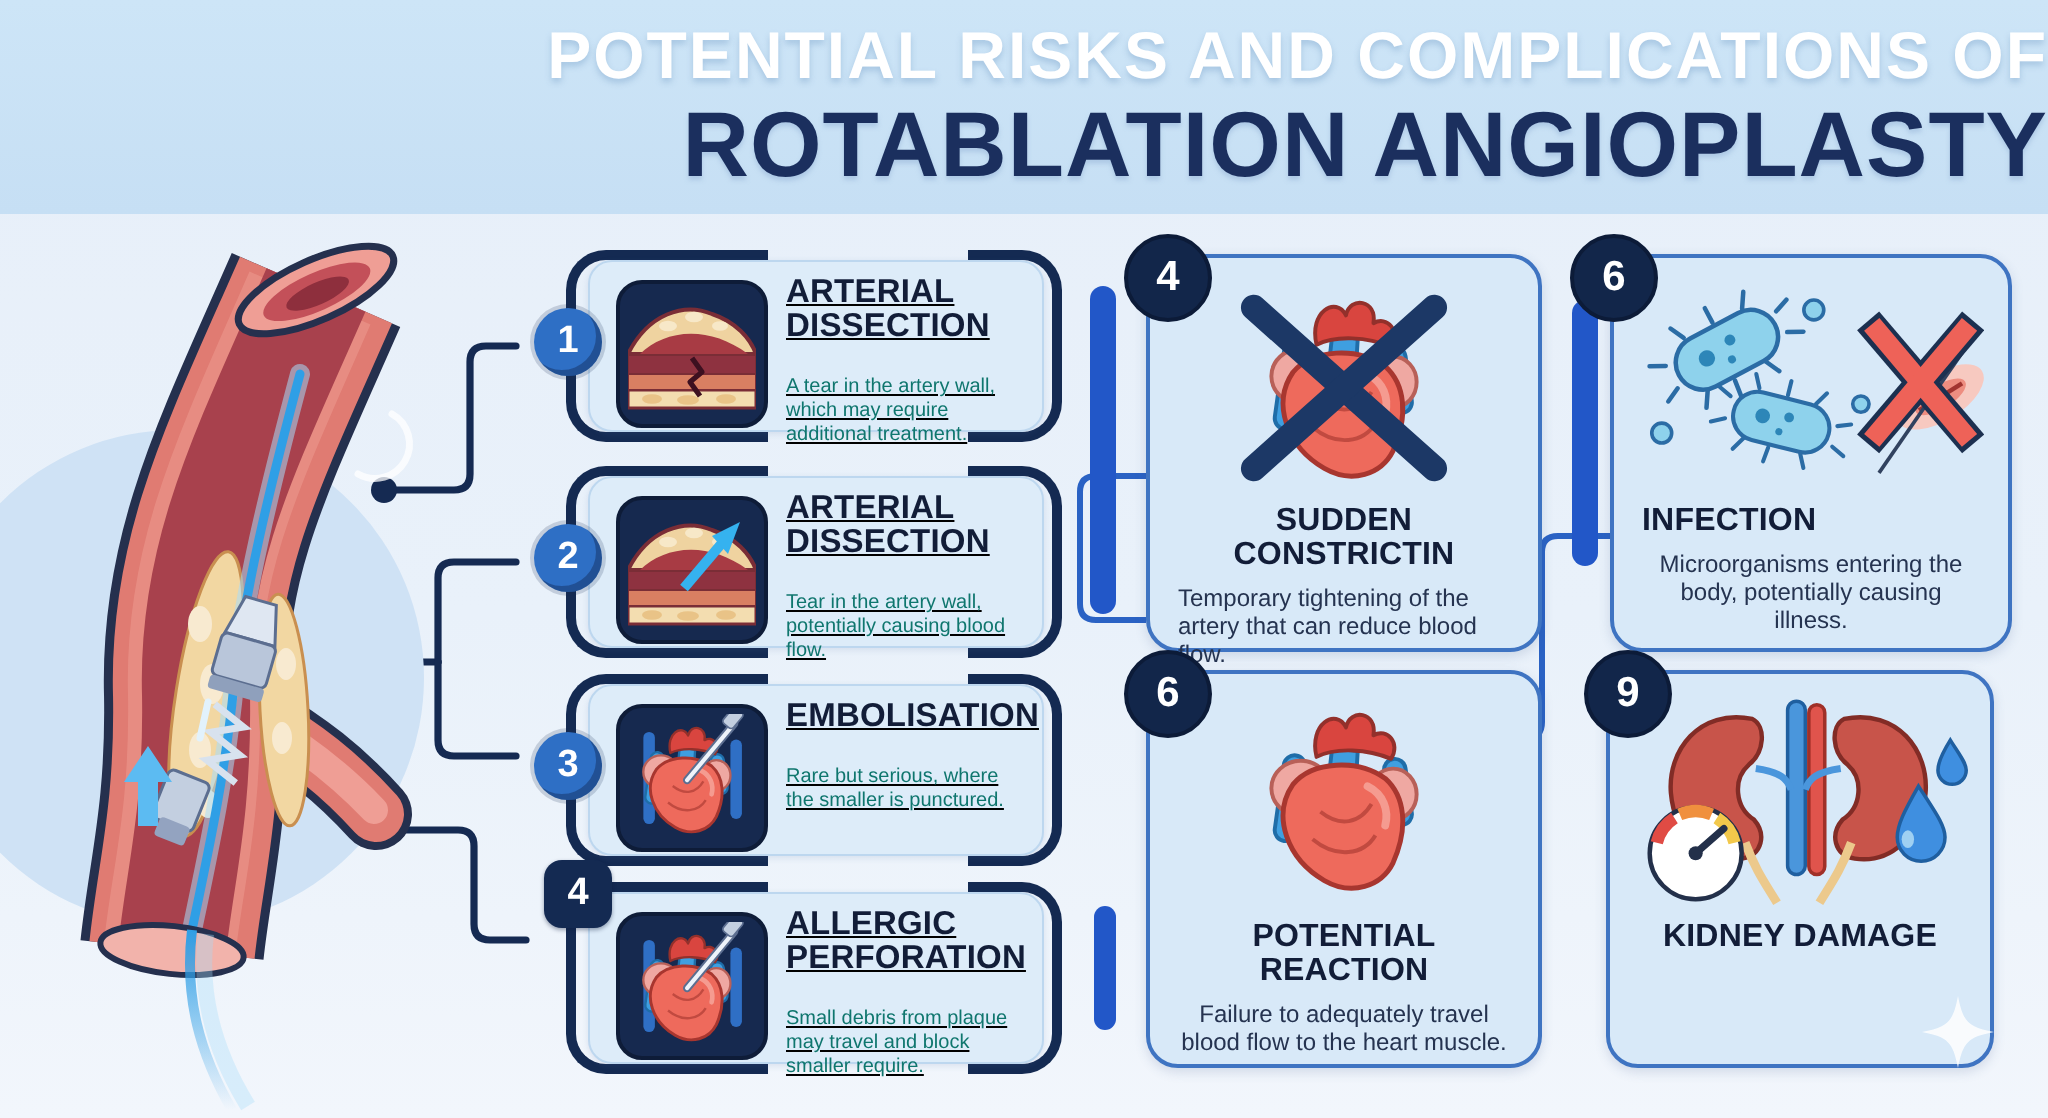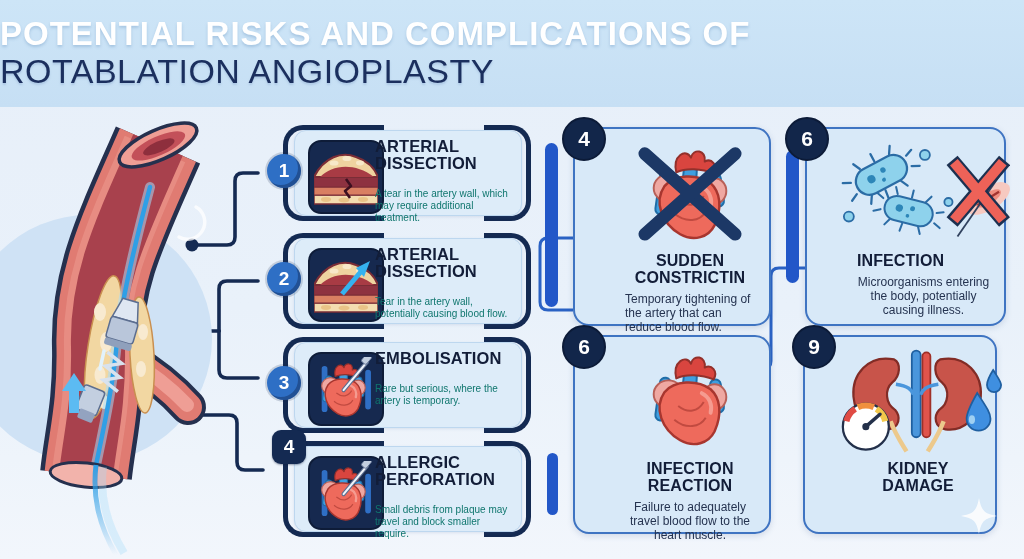--- a/index.html
+++ b/index.html
@@ -5,28 +5,28 @@
   html,body{margin:0;padding:0;background:#dfe7f1;}
   .page{
     position:relative;width:1024px;height:559px;overflow:hidden;
     font-family:"Liberation Sans",sans-serif;
     background:linear-gradient(180deg,#e7eff9 0%,#e9f1fa 55%,#eef4fb 82%,#f2f6fc 100%);
   }
   
   .header{
     position:absolute;left:0;top:0;width:1024px;height:107px;
     background:linear-gradient(180deg,#cde5f7 0%,#c6dff4 100%);
-    display:flex;flex-direction:column;align-items:flex-start;justify-content:center;
+    display:flex;flex-direction:column;align-items:flex-end;justify-content:center;
   }
   .title1{
     font-size:33px;font-weight:bold;color:#ffffff;letter-spacing:1px;
     text-shadow:0 2px 3px rgba(120,160,200,.45);line-height:1.05;white-space:nowrap;
   }
   .title2{
-    font-size:34px;font-weight:normal;color:#1b2f5e;letter-spacing:.5px;
+    font-size:46px;font-weight:bold;color:#1b2f5e;letter-spacing:.5px;
     text-shadow:0 2px 2px rgba(150,180,215,.5);line-height:1.05;margin-top:2px;white-space:nowrap;
   }
   
   .layer{position:absolute;inset:0;pointer-events:none;}
   
   .risk-item{position:absolute;left:283px;width:248px;height:96px;}
   .bracket-left{
     position:absolute;left:0;top:0;bottom:0;width:96px;
     border:5px solid #142a52;border-right:none;border-radius:20px 0 0 20px;
   }
@@ -37,42 +37,42 @@
   .risk-card{
     position:absolute;left:11px;right:9px;top:5px;bottom:5px;
     background:#ddecf9;border:1.5px solid #bdd7ef;border-radius:12px;
     box-shadow:0 1px 3px rgba(80,110,160,.15);
   }
   .risk-icon{
     position:absolute;left:13px;top:9px;width:72px;height:70px;
     background:#16294f;border:2px solid #0e1c38;border-radius:13px;
     display:flex;align-items:center;justify-content:center;overflow:hidden;
   }
-  .risk-text{position:absolute;left:80px;right:8px;top:7px;}
+  .risk-text{position:absolute;left:98px;right:8px;top:7px;text-decoration:underline;}
   .risk-title{font-size:16.5px;font-weight:bold;color:#121d38;line-height:1.04;letter-spacing:.1px;}
   .risk-desc{font-size:10px;color:#0f766e;line-height:1.16;margin-top:16px;font-weight:500;}
   .num-badge{
     position:absolute;width:34px;height:34px;border-radius:50%;
     background:#2e6fc5;color:#fff;font-weight:bold;font-size:19px;
     display:flex;align-items:center;justify-content:center;
     left:-16px;top:29px;z-index:3;
     box-shadow:inset -3px -3px 0 rgba(14,34,74,.4),0 0 0 2px rgba(20,42,82,.18);
   }
   .num-badge.square{background:#142a52;border-radius:9px;left:-11px;top:-11px;box-shadow:0 1px 2px rgba(10,25,60,.4);}
   
   .comp-card{
     position:absolute;background:#d8e9f8;border:2.5px solid #3f74c2;border-radius:16px;
     box-shadow:0 2px 6px rgba(60,90,140,.18);
   }
   .comp-badge{
     position:absolute;width:40px;height:40px;border-radius:50%;
     background:#12264a;border:2px solid #0c1b38;color:#fff;font-size:21px;font-weight:bold;
     display:flex;align-items:center;justify-content:center;left:-13px;top:-12px;z-index:3;
   }
-  .comp-inner{position:absolute;inset:0;display:flex;flex-direction:column;align-items:center;padding:8px 14px;box-sizing:border-box;margin-left:36px;}
+  .comp-inner{position:absolute;inset:0;display:flex;flex-direction:column;align-items:center;padding:8px 14px;box-sizing:border-box;}
   .comp-iconwrap{height:112px;display:flex;align-items:center;justify-content:center;flex:0 0 auto;}
   .comp-title{font-size:16px;font-weight:bold;color:#121d38;line-height:1.05;margin-top:4px;letter-spacing:.1px;}
   .comp-desc{font-size:12px;color:#253350;line-height:1.18;margin-top:5px;font-weight:500;}
   .align-left .comp-title,.align-left .comp-desc{align-self:flex-start;text-align:center;}
   .align-center .comp-title,.align-center .comp-desc{text-align:center;}
   .accent-bar{position:absolute;width:13px;border-radius:7px;background:#2257c8;z-index:1;}
   .sparkle{position:absolute;z-index:4;opacity:.85;}
 </style>
 </head>
 <body>
@@ -264,21 +264,21 @@
           <g transform="translate(0,2) scale(0.92)">
               <use href="#heart-g"></use>
             </g>
           <g transform="translate(2,2) scale(0.92)">
               <use href="#needle-g"></use>
             </g>
         </svg>
       </div>
       <div class="risk-text">
         <div class="risk-title">EMBOLISATION</div>
-        <div class="risk-desc">Rare but serious, where the artery is temporary.</div>
+        <div class="risk-desc">Rare but serious, where the smaller is punctured.</div>
       </div>
     </div>
     <div class="num-badge">3</div>
   </div>
 
   <div class="risk-item" style="top:441px;z-index:2">
     <div class="bracket-left"></div>
     <div class="bracket-right"></div>
     <div class="risk-card">
       <div class="risk-icon">
@@ -352,21 +352,21 @@
   </div>
 
   <div class="comp-card" style="left:573px;top:335px;width:194px;height:195px;z-index:2">
     <div class="comp-badge">6</div>
     <div class="comp-inner align-center">
       <div class="comp-iconwrap">
         <svg width="108" height="106" viewBox="0 0 100 108">
           <use href="#heart-g"></use>
         </svg>
       </div>
-      <div class="comp-title">INFECTION REACTION</div>
+      <div class="comp-title">POTENTIAL REACTION</div>
       <div class="comp-desc">Failure to adequately travel blood flow to the heart muscle.</div>
     </div>
   </div>
 
   <div class="comp-card" style="left:803px;top:335px;width:190px;height:195px;z-index:2">
     <div class="comp-badge">9</div>
     <div class="comp-inner align-center">
       <div class="comp-iconwrap">
         <svg width="168" height="108" viewBox="0 0 190 122">
           <rect x="88" y="4" width="10" height="98" rx="5" fill="#4a96dc" stroke="#1f5fa0" stroke-width="2"></rect>

